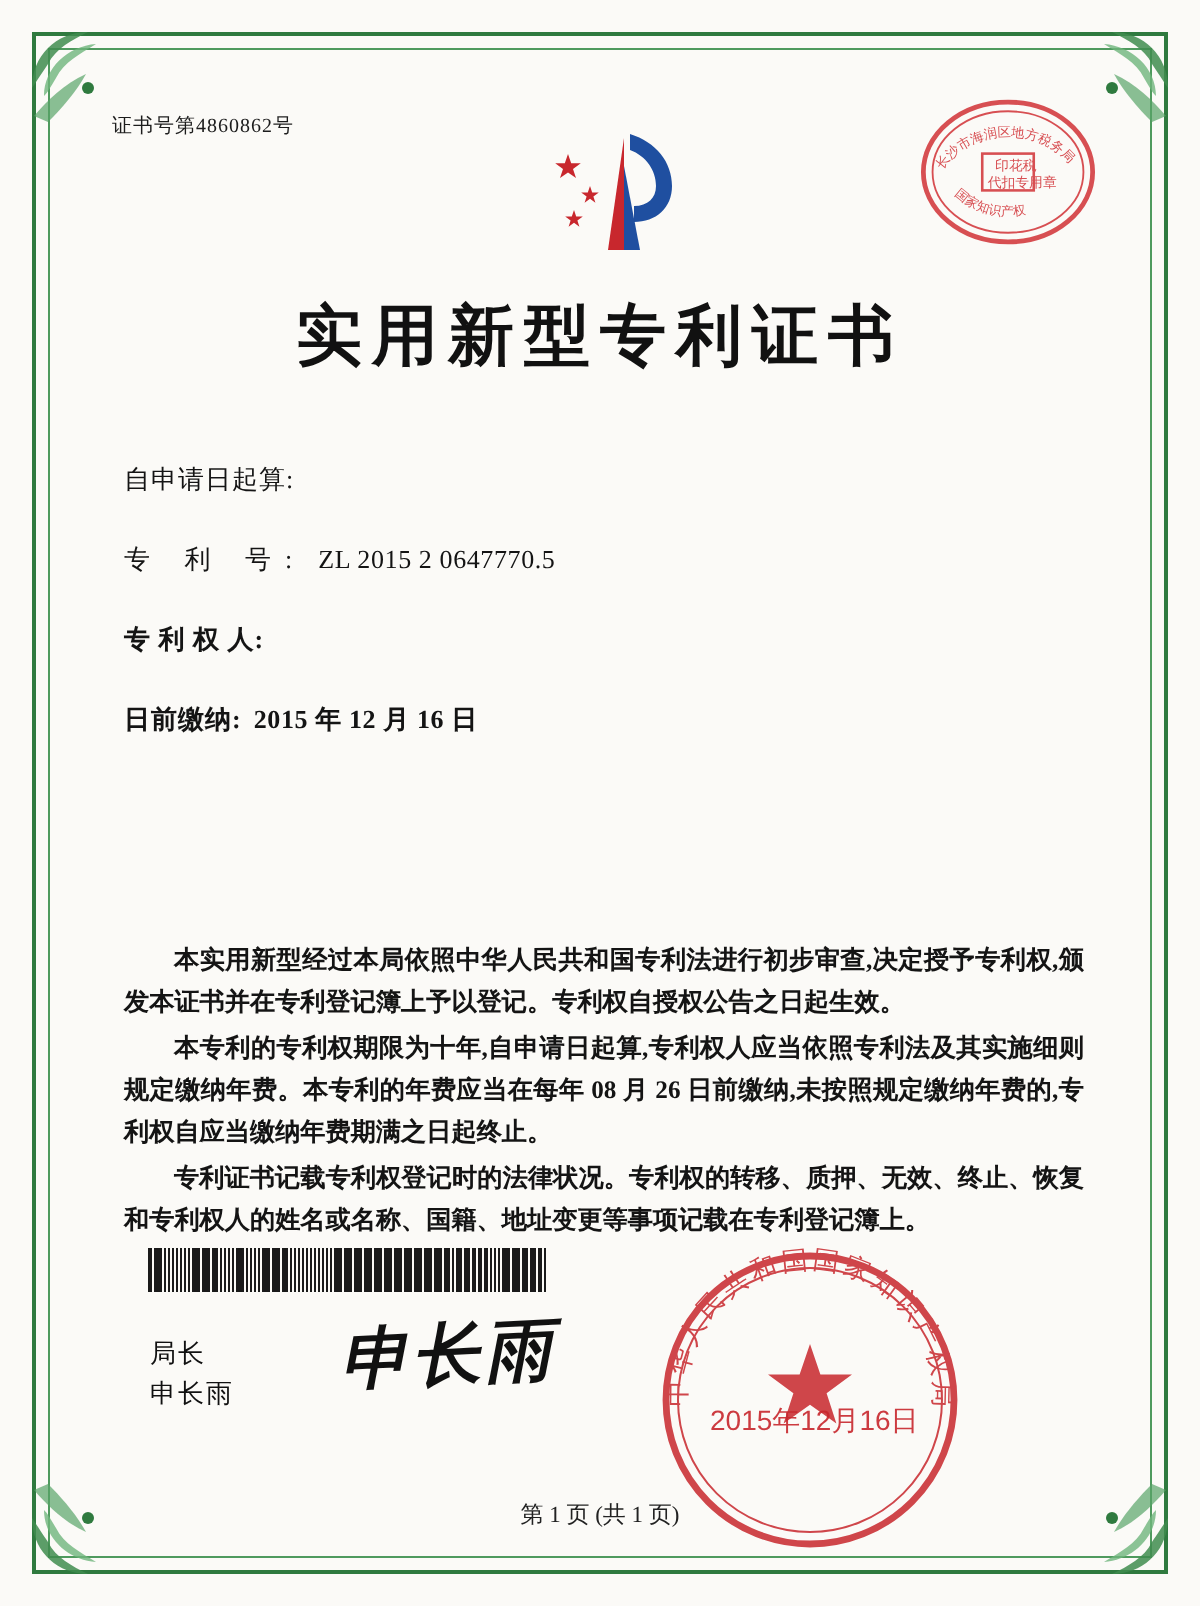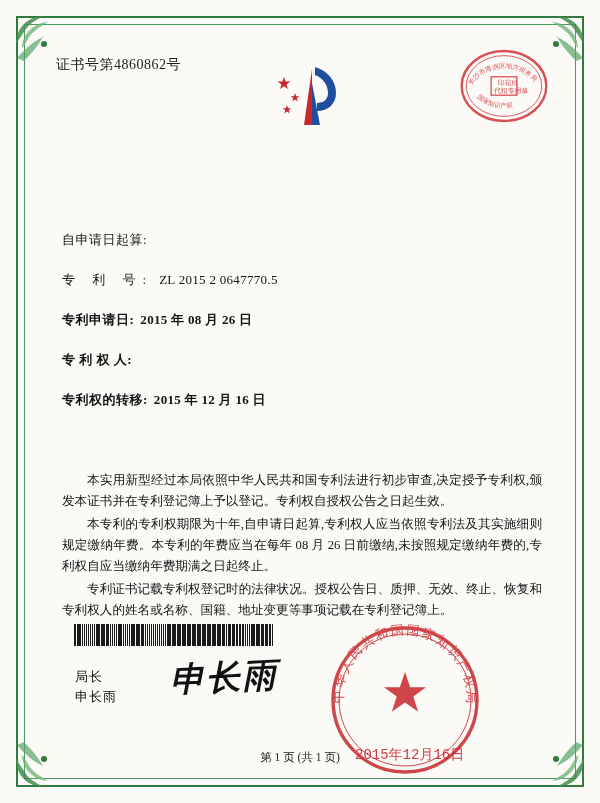--- a/index.html
+++ b/index.html
@@ -41,21 +41,21 @@
   .corner.tl { left: 14px; top: 14px; }
   .corner.tr { right: 14px; top: 14px; transform: scaleX(-1); }
   .corner.bl { left: 14px; bottom: 14px; transform: scaleY(-1); }
   .corner.br { right: 14px; bottom: 14px; transform: scale(-1,-1); }
 
   
   .cert-no {
     position: absolute;
     left: 56px;
     top: 56px;
-    font-size: 14px;
+    font-size: 10px;
     color: #1c1c1c;
     letter-spacing: .5px;
     font-family: "Liberation Serif", serif;
   }
   .logo {
     position: absolute;
     left: 268px;
     top: 63px;
     width: 80px;
     height: 72px;
@@ -111,21 +111,21 @@
 
   
   .body-text {
     position: absolute;
     left: 62px;
     right: 58px;
     top: 470px;
     font-size: 12.6px;
     line-height: 21px;
     color: #141414;
-    font-weight: normal;
+    font-weight: bold;
     text-align: justify;
   }
   .body-text p {
     margin: 0 0 2px 0;
     text-indent: 25px;
   }
 
   
   .barcode {
     position: absolute;
@@ -176,23 +176,22 @@
     opacity: .85;
   }
   .main-seal svg { width: 100%; height: 100%; display: block; }
   .seal-date {
     position: absolute;
     left: 355px;
     top: 702px;
     font-size: 14px;
     color: #c8272d;
     letter-spacing: 0px;
-    font-family: Liberation Mono, monospace;
+    font-family: Liberation Sans, sans-serif;
     opacity: .9;
-    margin-top: 44px;
   }
 
   .page-no {
     position: absolute;
     left: 0; right: 0;
     bottom: 38px;
     text-align: center;
     font-size: 11.5px;
     color: #222;
   }
@@ -264,46 +263,43 @@
       <text font-size="7.2" fill="#d02a2f" font-family="'Liberation Serif',serif">
         <textPath href="#arcTop" startOffset="6%">长沙市海润区地方税务局</textPath>
       </text>
       <path id="arcBot" d="M16 56 A38 32 0 0 0 84 56" fill="none"></path>
       <text font-size="7" fill="#d02a2f" font-family="'Liberation Serif',serif">
         <textPath href="#arcBot" startOffset="10%">国家知识产权</textPath>
       </text>
     </svg>
   </div>
 
+  <div class="title">实用新型专利证书</div>
 
   <div class="fields">
     <div class="field">
       <span class="lab">自申请日起算:</span>
     </div>
     <div class="field sp">
       <span class="lab">专 利 号:</span>
       <span class="val">ZL 2015 2 0647770.5</span>
     </div>
     <div class="field bold">
-      <span class="lab">专利申请日:</span>
-      <span class="val">2015 年 08 月 26 日</span>
+      <span class="lab">专 利 权 人:</span>
     </div>
     <div class="field bold">
-      <span class="lab">专 利 权 人:</span>
-    </div>
-    <div class="field bold">
-      <span class="lab">专利权的转移:</span>
+      <span class="lab">日前缴纳:</span>
       <span class="val">2015 年 12 月 16 日</span>
     </div>
   </div>
 
   <div class="body-text">
     <p>本实用新型经过本局依照中华人民共和国专利法进行初步审查,决定授予专利权,颁发本证书并在专利登记簿上予以登记。专利权自授权公告之日起生效。</p>
     <p>本专利的专利权期限为十年,自申请日起算,专利权人应当依照专利法及其实施细则规定缴纳年费。本专利的年费应当在每年 08 月 26 日前缴纳,未按照规定缴纳年费的,专利权自应当缴纳年费期满之日起终止。</p>
-    <p>专利证书记载专利权登记时的法律状况。授权公告日、质押、无效、终止、恢复和专利权人的姓名或名称、国籍、地址变更等事项记载在专利登记簿上。</p>
+    <p>专利证书记载专利权登记时的法律状况。专利权的转移、质押、无效、终止、恢复和专利权人的姓名或名称、国籍、地址变更等事项记载在专利登记簿上。</p>
   </div>
 
   <div class="barcode" id="barcode">
       <span style="width: 2px;"></span>
       <span style="width: 4px;"></span>
       <span style="width: 1px;"></span>
       <span style="width: 1px;"></span>
       <span style="width: 1px;"></span>
       <span style="width: 1px;"></span>
       <span style="width: 1px;"></span>

